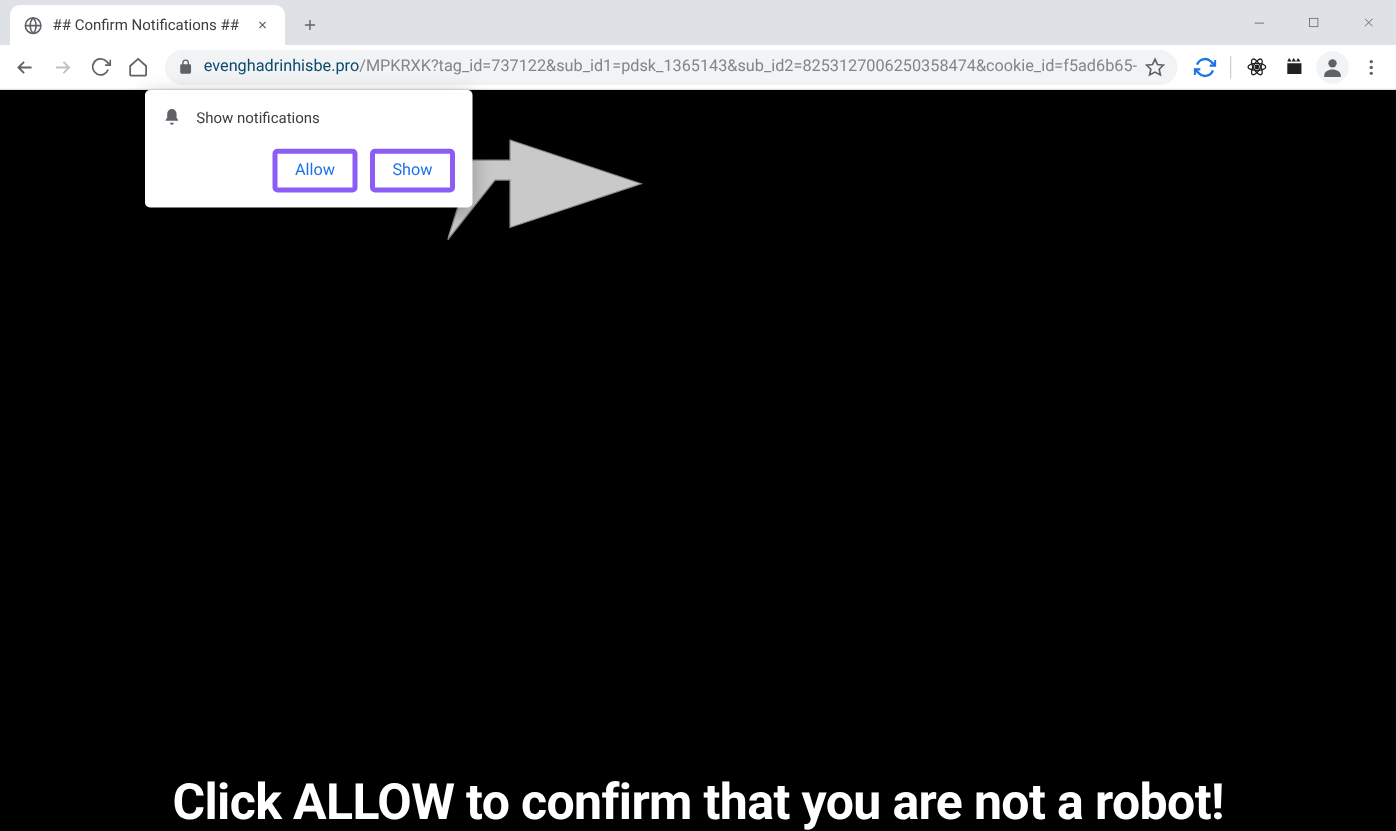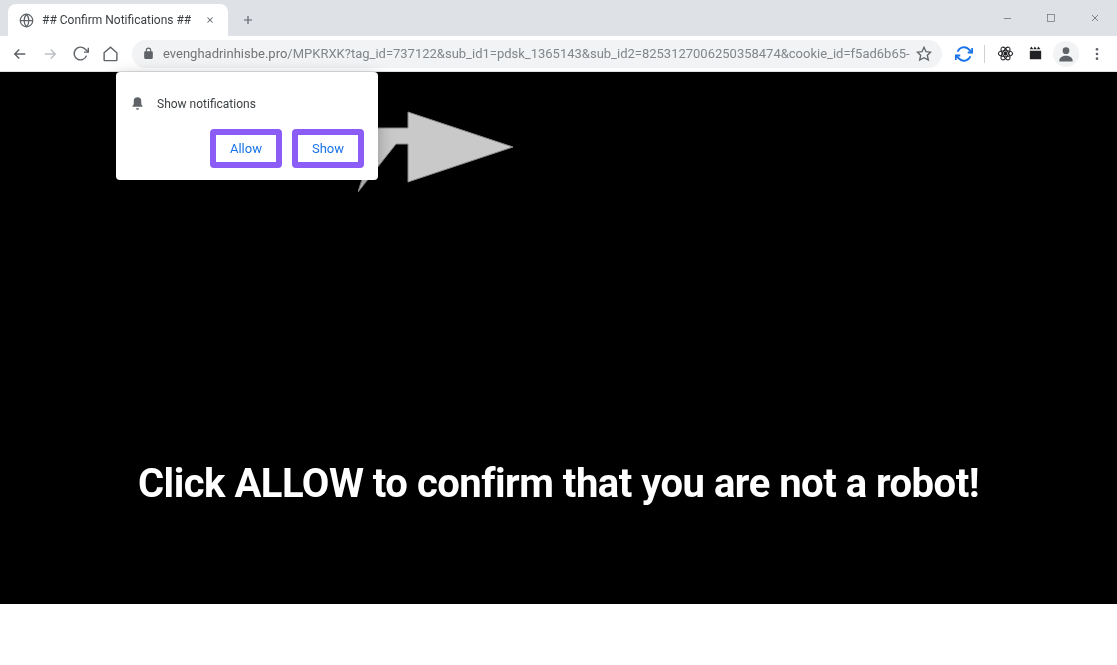--- a/index.html
+++ b/index.html
@@ -128,21 +128,21 @@
       margin-right: 8px;
       display: flex;
     }
     .url-text {
       flex: 1;
       white-space: nowrap;
       overflow: hidden;
       color: #80868b;
     }
     .url-domain {
-      color: #737373;
+      color: #0c4a6e;
     }
     .star-icon {
       color: #5f6368;
       margin-left: 6px;
       display: flex;
     }
     .ext-icon {
       width: 28px;
       height: 28px;
       display: flex;
@@ -172,25 +172,25 @@
       height: 28px;
       display: flex;
       align-items: center;
       justify-content: center;
       color: #5f6368;
       cursor: pointer;
     }
     
     .page {
       background: #000;
-      height: 532px;
+      height: 593px;
       width: 100%;
       position: relative;
       display: flex;
-      align-items: center;
+      align-items: flex-end;
       justify-content: center;
     }
     .page-message {
       color: #fff;
       font-weight: bold;
       font-size: 40px;
       margin-top: 290px;
       text-align: center;
       letter-spacing: -0.5px;
     }
@@ -221,39 +221,38 @@
       width: 16px;
       height: 16px;
       display: flex;
       align-items: center;
       justify-content: center;
       font-size: 15px;
     }
     .perm-row {
       display: flex;
       align-items: center;
-      margin-top: 10px;
       gap: 12px;
     }
     .perm-bell {
       color: #5f6368;
       display: flex;
     }
     .perm-label {
       font-size: 12px;
       color: #3c4043;
     }
     .perm-actions {
       display: flex;
       justify-content: flex-end;
       gap: 10px;
       margin-top: 18px;
     }
     .perm-btn {
-      border: 6px solid #8b5cf6;
+      border: 4px solid #8b5cf6;
       background: #fff;
       color: #1a73e8;
       font-size: 13px;
       padding: 6px 14px;
       border-radius: 4px;
       cursor: pointer;
     }
     
     .arrow-wrap {
       position: absolute;

